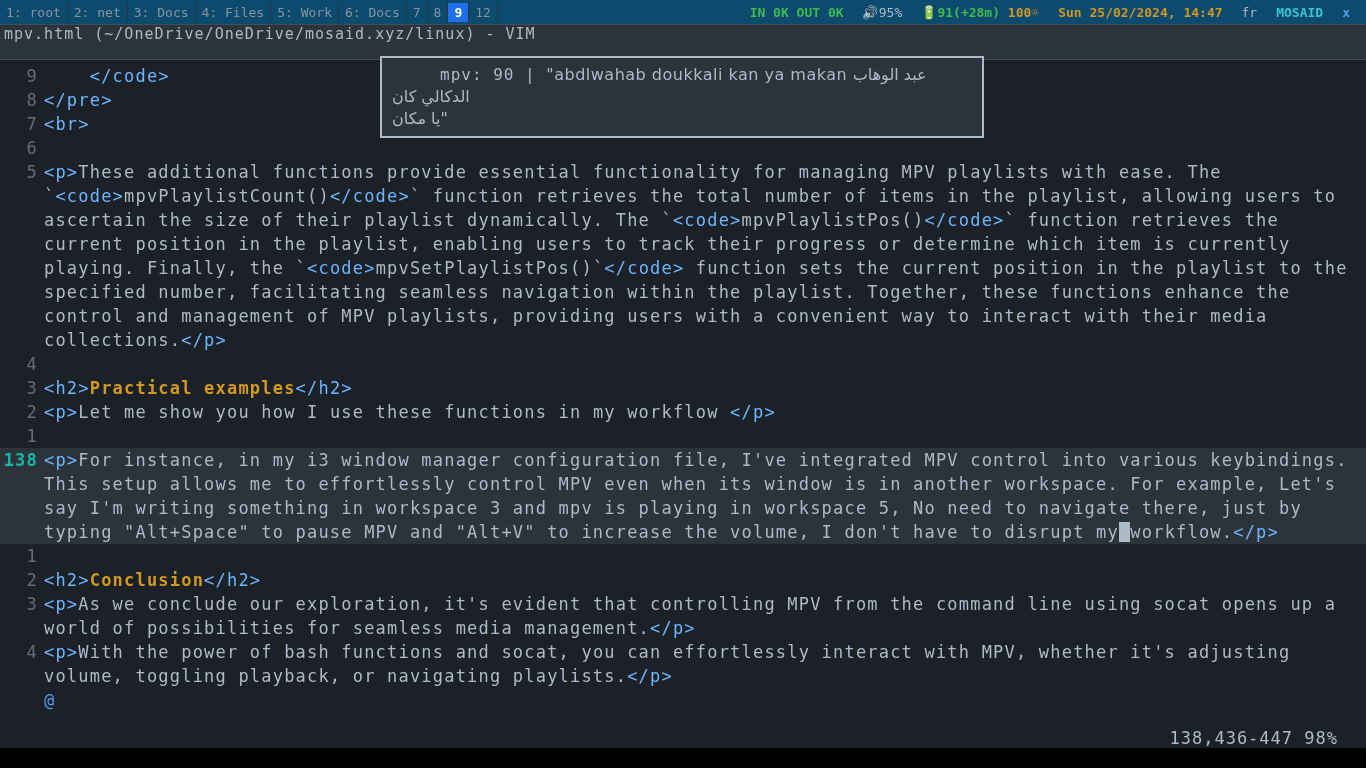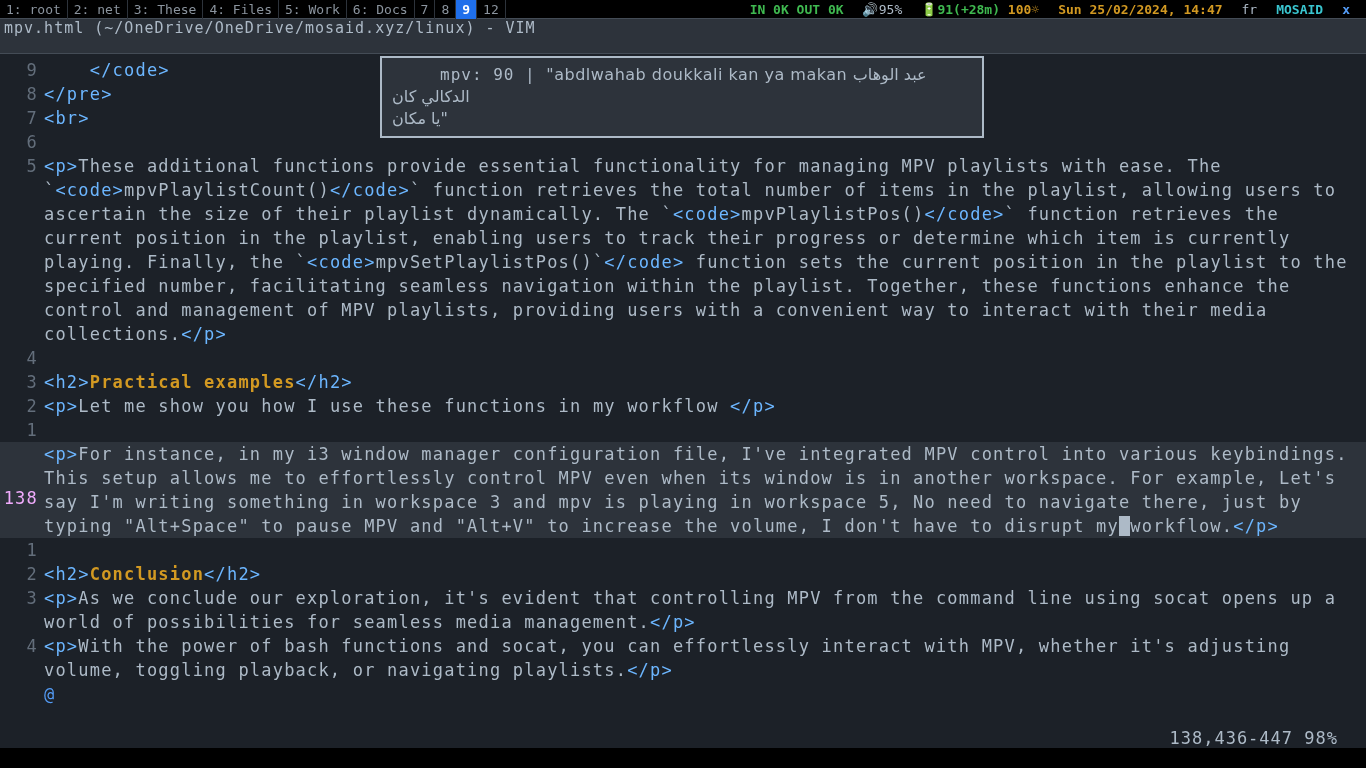--- a/index.html
+++ b/index.html
@@ -7,22 +7,22 @@
     background: #1c2128;
     color: #adbac7;
     font-family: 'DejaVu Sans Mono', 'Liberation Mono', monospace;
     font-size: 14px;
     width: 1366px;
     height: 768px;
     overflow: hidden;
     position: relative;
   }
   .taskbar {
-    height: 18px;
-    background: #000000;
+    height: 24px;
+    background: #0c4a6e;
     display: flex;
     align-items: center;
     font-size: 13px;
   }
   .taskbar-left { display: flex; flex: 0 0 auto; }
   .taskbar-right { margin-left: auto; display: flex; align-items: center; gap: 19px; padding-right: 16px;}
   .ws-item {
     padding: 2px 6px;
     color: #8b949e;
     border-right: 1px solid #2d333b;
@@ -64,21 +64,21 @@
   }
   .line.current { background: #2d333b; }
   .gutter {
     width: 44px;
     text-align: right;
     color: #636e7b;
     padding-right: 6px;
     flex-shrink: 0;
     user-select: none;
   }
-  .gutter.abs { color: #f0abfc; font-weight: normal; margin-top: 44px;}
+  .gutter.abs { color: #14b8a6; font-weight: bold;}
   .content {
     flex: 1;
     white-space: pre-wrap;
     word-break: break-word;
     color: #adbac7;
     padding-right: 10px;
   }
   .tag { color: #6cb6ff; }
   .heading-txt { color: #d29922; font-weight: bold; }
   .cursor {
@@ -117,21 +117,21 @@
     background: #000;
   }
 </style>
 </head>
 <body>
 
 <div class="taskbar">
   <div class="taskbar-left">
     <div class="ws-item">1: root</div>
     <div class="ws-item">2: net</div>
-    <div class="ws-item">3: These</div>
+    <div class="ws-item">3: Docs</div>
     <div class="ws-item">4: Files</div>
     <div class="ws-item">5: Work</div>
     <div class="ws-item">6: Docs</div>
     <div class="ws-item">7</div>
     <div class="ws-item">8</div>
     <div class="ws-item active">9</div>
     <div class="ws-item">12</div>
   </div>
   <div class="taskbar-right">
     <span class="stat-net">IN 0K OUT 0K</span>

